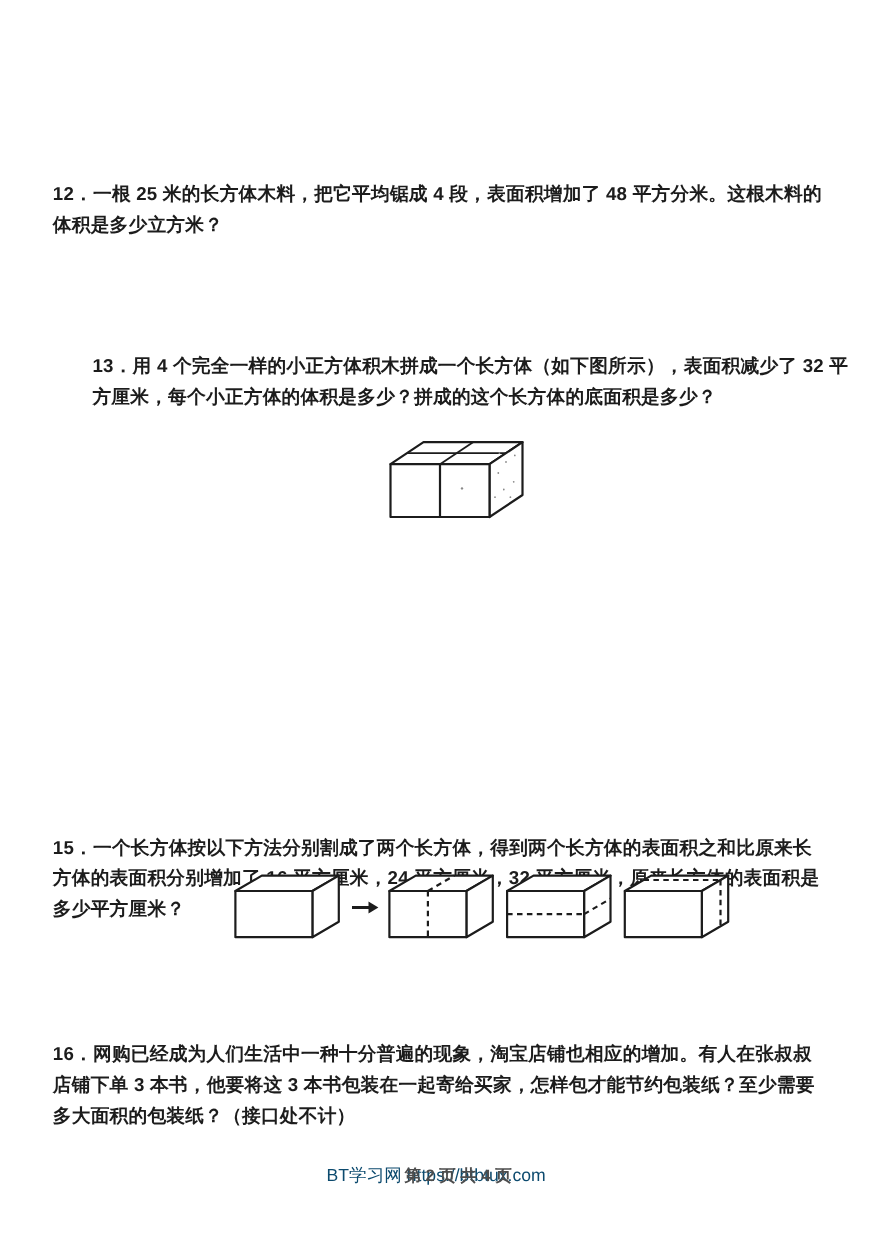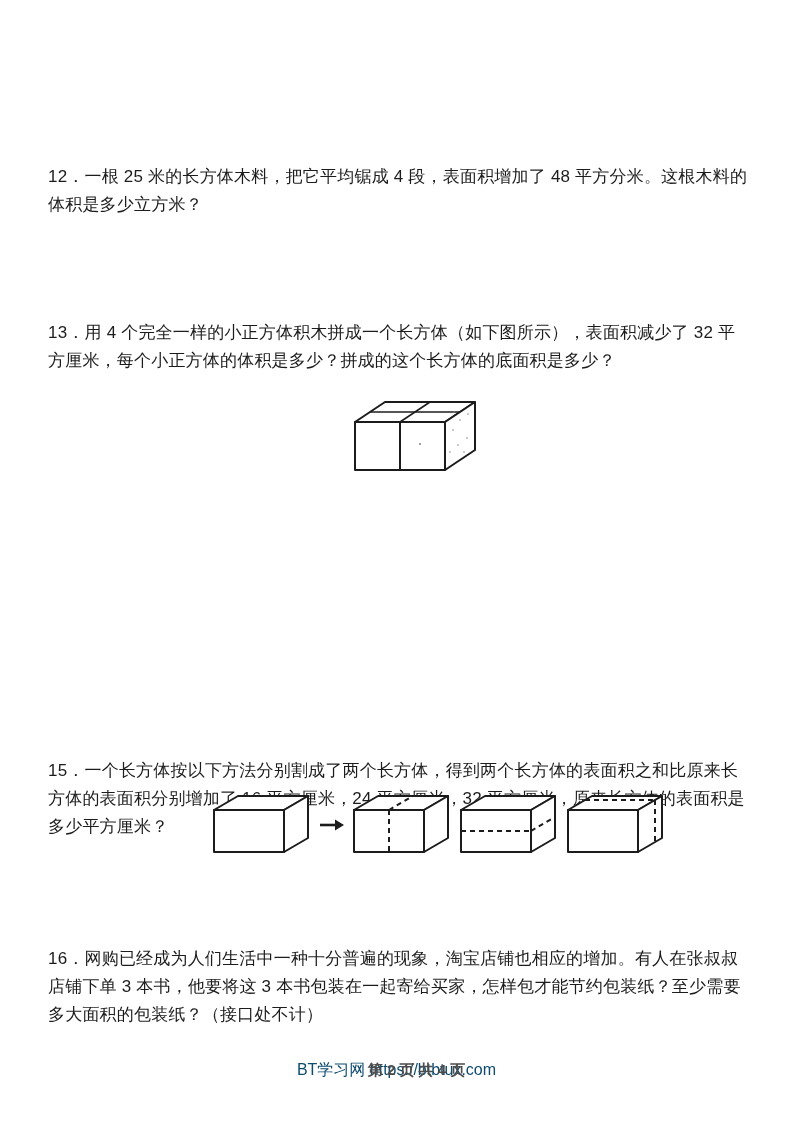--- a/index.html
+++ b/index.html
@@ -12,21 +12,21 @@
     overflow:hidden;
     font-family:"Liberation Sans","DejaVu Sans",sans-serif;
     color:#1c1c1c;
   }
   .problem {
     position:absolute;
     left:48px;
     width:702px;
     font-size:17px;
     line-height:28px;
-    font-weight:400;
+    font-weight:700;
     letter-spacing:0.2px;
     text-align:left;
     white-space:normal;
   }
   .figure { position:absolute; }
   .figure svg { display:block; }
   .fig-row { display:flex; align-items:center; gap:7px; }
   .arrow-wrap { display:flex; align-items:center; }
   .footer {
     position:absolute;
@@ -56,21 +56,21 @@
   }
   polygon, line, polyline { vector-effect:non-scaling-stroke; }
 </style>
 </head>
 <body>
 
 <div class="page" style="color: rgb(28, 28, 28);">
 
   <p class="problem" style="top:146px;">12．一根 25 米的长方体木料，把它平均锯成 4 段，表面积增加了 48 平方分米。这根木料的体积是多少立方米？</p>
 
-  <p class="problem" style="top:302px;">13．用 4 个完全一样的小正方体积木拼成一个长方体（如下图所示），表面积减少了 32 平方厘米，每个小正方体的体积是多少？拼成的这个长方体的底面积是多少？</p>
+  <p class="problem" style="top:302px;margin-left:36px;">13．用 4 个完全一样的小正方体积木拼成一个长方体（如下图所示），表面积减少了 32 平方厘米，每个小正方体的体积是多少？拼成的这个长方体的底面积是多少？</p>
 
   <div class="figure" style="top:390px; left:350px;">
     <svg width="132" height="86" viewBox="0 0 132 86" xmlns="http://www.w3.org/2000/svg">
 
       <polygon points="5,32 95,32 125,12 35,12" fill="#ffffff" stroke="#1c1c1c" stroke-width="2" stroke-linejoin="round"></polygon>
 
       <polygon points="95,32 125,12 125,60 95,80" fill="#ffffff" stroke="#1c1c1c" stroke-width="2" stroke-linejoin="round"></polygon>
 
       <polygon points="5,32 95,32 95,80 5,80" fill="#ffffff" stroke="#1c1c1c" stroke-width="2" stroke-linejoin="round"></polygon>
 

